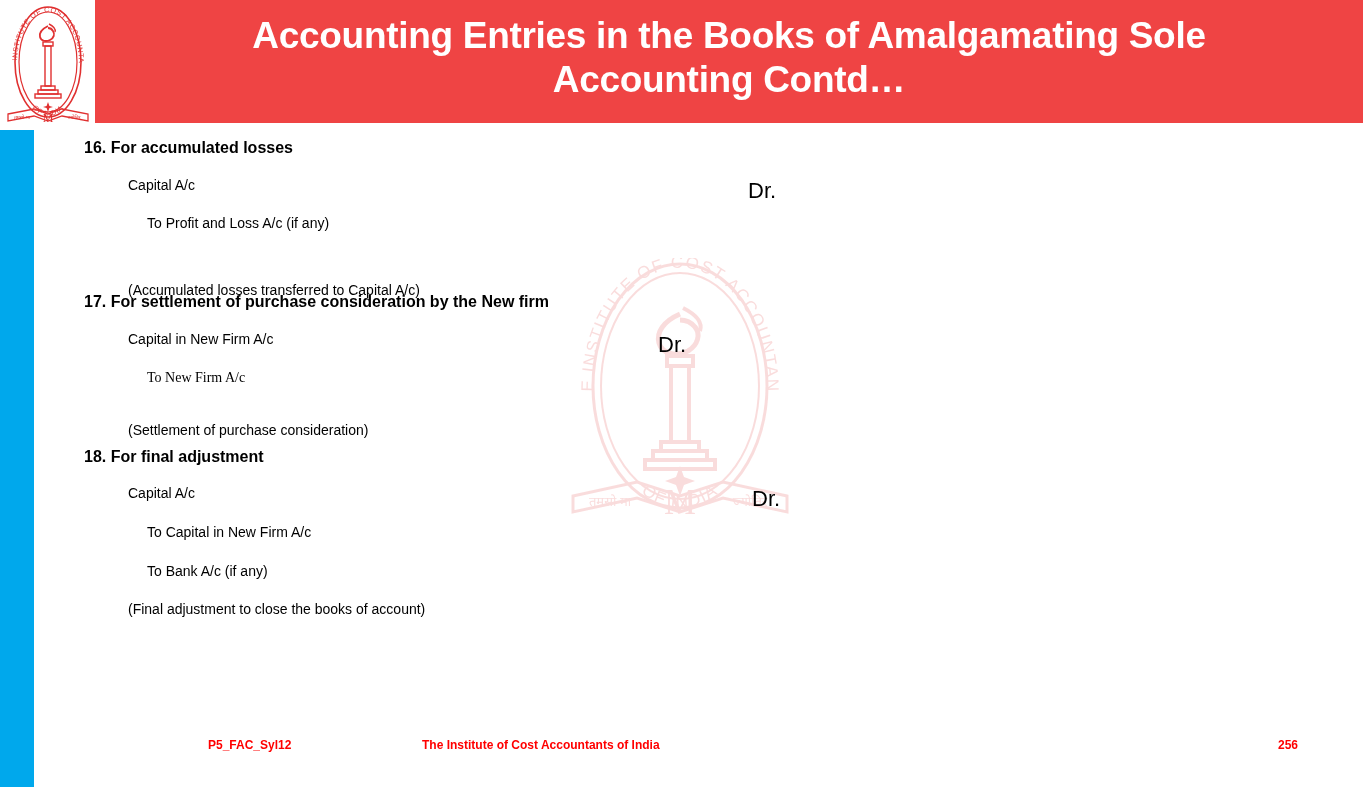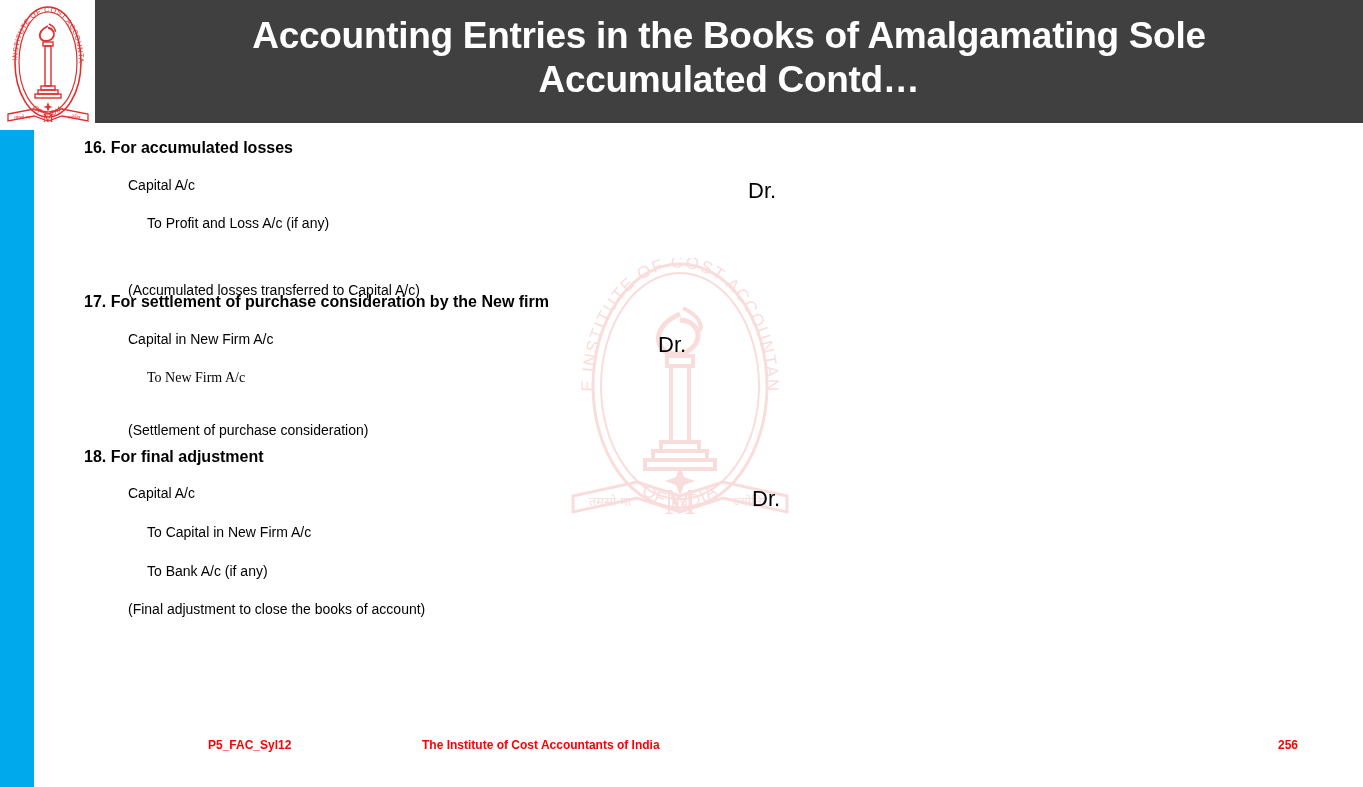--- a/index.html
+++ b/index.html
@@ -18,21 +18,21 @@
     overflow: hidden;
   }
 
   
   #header-bar {
     position: absolute;
     left: 95px;
     top: 0;
     width: 1268px;
     height: 123px;
-    background: #404040;
+    background: #ef4444;
   }
   #header-title {
     position: absolute;
     left: 20px;
     top: 14px;
     width: 1228px;
     text-align: center;
     color: #ffffff;
     font-size: 37px;
     font-weight: bold;
@@ -152,21 +152,21 @@
       <path d="M 4,112 L 30,107 L 44,112 L 58,107 L 84,112 L 84,119 L 58,114 L 44,119 L 30,114 L 4,119 Z" fill="none" stroke="#e03030" stroke-width="1.3"></path>
       <text x="44" y="120" font-size="12" fill="#e03030" text-anchor="middle" font-family="&quot;Liberation Serif&quot;, serif">M</text>
       <text x="18" y="117" font-size="5" fill="#e03030" text-anchor="middle" font-family="&quot;Liberation Sans&quot;, sans-serif">तमसो मा</text>
       <text x="70" y="117" font-size="5" fill="#e03030" text-anchor="middle" font-family="&quot;Liberation Sans&quot;, sans-serif">ज्योतिर्</text>
     </svg>
   </div>
 
   <div id="header-bar">
     <div id="header-title">
       <div>Accounting Entries in the Books of Amalgamating Sole</div>
-      <div>Accumulated  Contd…</div>
+      <div>Accounting  Contd…</div>
     </div>
   </div>
 
   <div id="left-strip"></div>
 
   <div id="watermark">
     <svg viewBox="0 0 230 260" width="230" height="260" aria-hidden="true">
       <defs>
         <path id="wRingTop" d="M 28,132 A 84,118 0 0 1 202,132"></path>
         <path id="wRingBot" d="M 36,136 A 78,112 0 0 0 194,136"></path>

